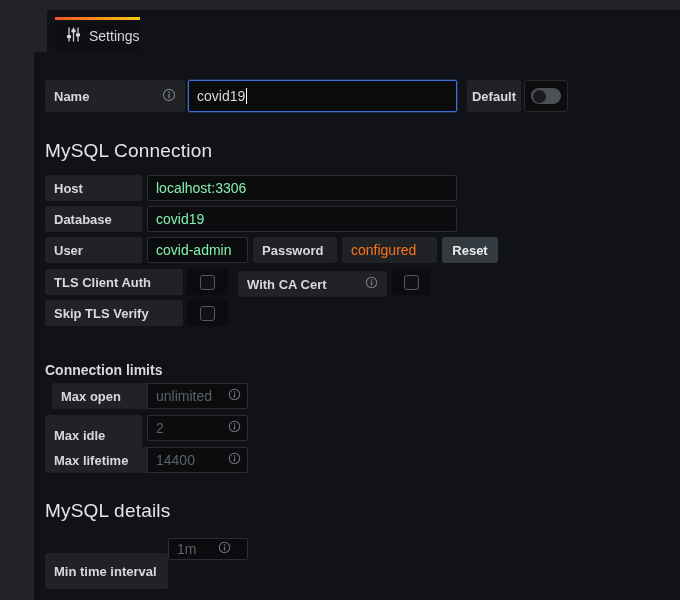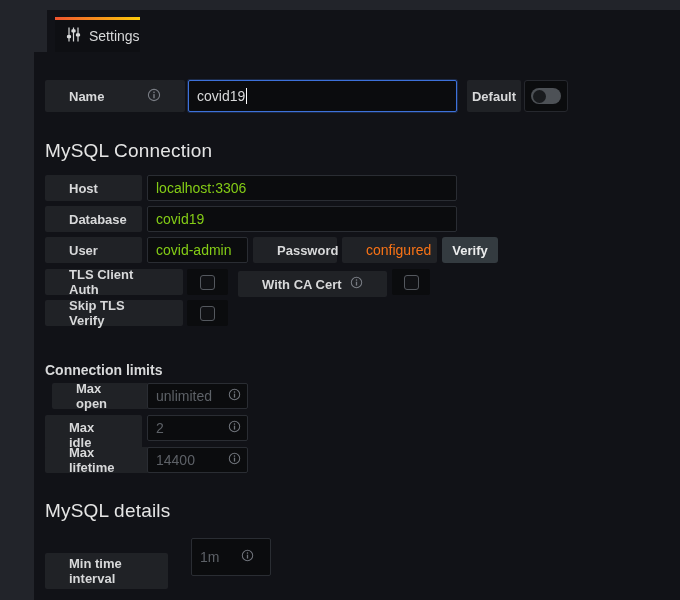--- a/index.html
+++ b/index.html
@@ -22,32 +22,32 @@
   .tab::before {
     content:""; position:absolute; left:0; top:0; right:0; height:3px;
     background:linear-gradient(90deg,#f0542e 0%,#fbca0a 100%);
   }
   .tab-label { color:#d8d9da; font-size:14px; }
 
   
   .lab {
     position:absolute; background:#202226; border-radius:2px;
     color:#d8d9da; font-size:13px; font-weight:600;
-    display:flex; align-items:center; padding:0 24px;
+    display:flex; align-items:center; padding:0 9px;
   }
   .lab.spread { justify-content:space-between; }
   .lab.center { justify-content:center; padding:12px; }
   .inp {
     position:absolute; background:#0b0c0e; border:1px solid #24262c; border-radius:2px;
     color:#d8d9da; font-size:14px; display:flex; align-items:center; padding:0 8px;
   }
   .inp.focused { border:1px solid #3d71d9; box-shadow:0 0 0 1px rgba(61,113,217,.25); }
   input.gf-input {
     position:absolute; background:#0b0c0e; border:1px solid #2a2d33; border-radius:2px;
-    color:#84cc16; font-size:14px; padding:0 24px 0 8px; outline:none; width:100%; height:100%;
+    color:#86efac; font-size:14px; padding:0 24px 0 8px; outline:none; width:100%; height:100%;
     font-family:"Liberation Sans", sans-serif;
   }
   input.gf-input::placeholder { color:#5d6167; }
   .inp-wrap { position:absolute; }
   .inp-wrap .info-svg { position:absolute; right:7px; top:50%; transform:translateY(-50%); }
 
   .hd19 { position:absolute; color:#e5e5e5; font-size:19px; font-weight:500; letter-spacing:.2px; }
   .hd14 { position:absolute; color:#d8d9da; font-size:14px; font-weight:700; }
 
   .cbwrap {
@@ -129,21 +129,21 @@
 <div class="inp-wrap" style="left:147px; top:206px; width:310px; height:26px;">
   <input class="gf-input" type="text" style="padding-right: 8px;" value="covid19">
 </div>
 
 <div class="lab" style="left:45px; top:237px; width:97px; height:26px;">User</div>
 <div class="inp-wrap" style="left:147px; top:237px; width:101px; height:26px;">
   <input class="gf-input" type="text" style="padding-right: 8px;" value="covid-admin">
 </div>
 <div class="lab" style="left:253px; top:237px; width:84px; height:26px;">Password</div>
 <div class="lab disabled-field" style="left:342px; top:237px; width:95px; height:26px; font-weight:400; font-size:14px;">configured</div>
-<button class="btn" style="left:442px; top:237px; width:56px; height:26px;">Verify</button>
+<button class="btn" style="left:442px; top:237px; width:56px; height:26px;">Reset</button>
 
 <div class="lab" style="left:45px; top:269px; width:138px; height:26px;">TLS Client Auth</div>
 <div class="cbwrap" style="left:187px; top:269px; width:41px; height:26px;">
   <span class="cb"></span>
 </div>
 <div class="lab spread" style="left:238px; top:271px; width:149px; height:26px;">
   <span>With CA Cert</span>
   <span class="info-svg">
     <svg width="13" height="13" viewBox="0 0 14 14" fill="none">
       <circle cx="7" cy="7" r="5.6" stroke="#797d84" stroke-width="1.1"></circle>
@@ -195,21 +195,21 @@
       <circle cx="7" cy="7" r="5.6" stroke="#6f737a" stroke-width="1.1"></circle>
       <rect x="6.3" y="3.6" width="1.4" height="1.5" fill="#6f737a"></rect>
       <rect x="6.3" y="6.1" width="1.4" height="4.2" fill="#6f737a"></rect>
     </svg>
   </span>
 </div>
 
 <div class="hd19" style="left:45px; top:500px;">MySQL details</div>
 
 <div class="lab" style="left:45px; top:553px; width:123px; height:36px;">Min time interval</div>
-<div class="inp-wrap" style="left:181px; top:538px; width:80px; height:38px;padding-left:10px;">
+<div class="inp-wrap" style="left:158px; top:538px; width:80px; height:22px;padding-left:10px;">
   <input class="gf-input" type="text" placeholder="1m" style="">
   <span class="info-svg">
     <svg width="13" height="13" viewBox="0 0 14 14" fill="none">
       <circle cx="7" cy="7" r="5.6" stroke="#6f737a" stroke-width="1.1"></circle>
       <rect x="6.3" y="3.6" width="1.4" height="1.5" fill="#6f737a"></rect>
       <rect x="6.3" y="6.1" width="1.4" height="4.2" fill="#6f737a"></rect>
     </svg>
   </span>
 </div>
 

